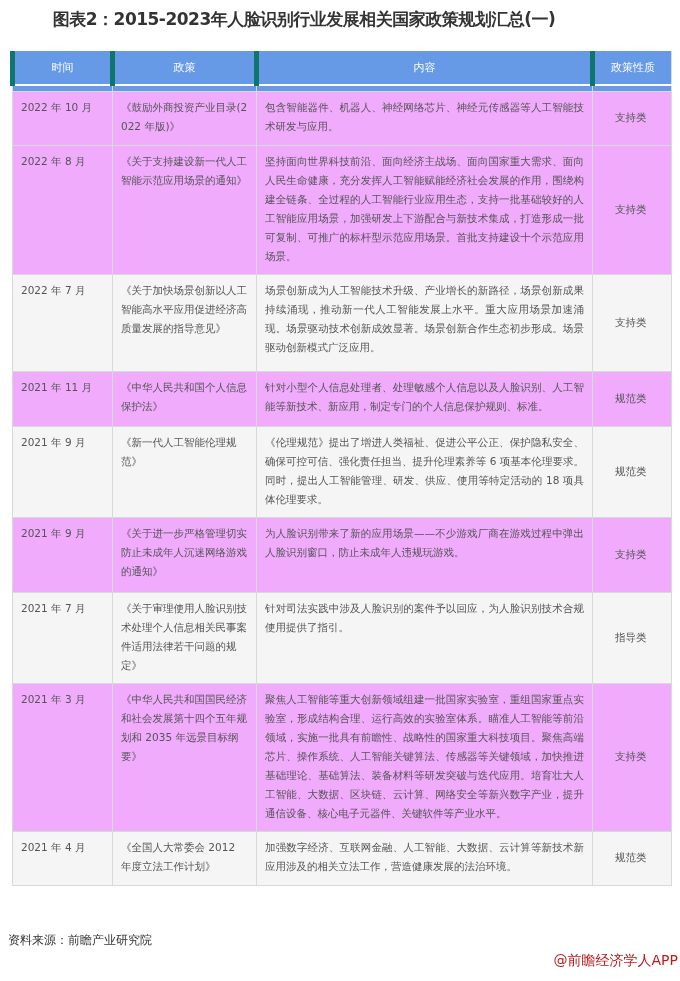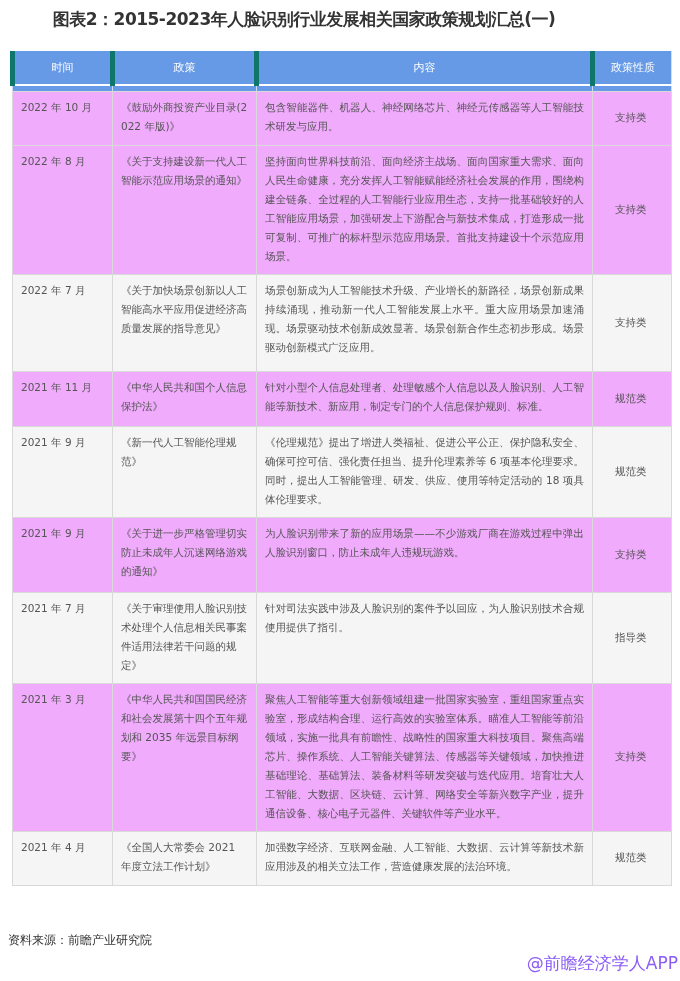--- a/index.html
+++ b/index.html
@@ -37,21 +37,21 @@
   }
   .table td.col-date { padding-left: 8px; }
   .table td.col-nature { vertical-align: middle; padding-left: 22px; }
   .table td.col-content { text-align: justify; }
   .table tr.odd td { background: #f0abfc; }
   .table tr.even td { background: #f5f5f5; }
   .footer-left {
     position: absolute; left: 8px; top: 932px; font-size: 12px; color: #333333;
   }
   .footer-right {
-    position: absolute; right: 2px; top: 952px; font-size: 17px; color: #8b5cf6;
+    position: absolute; right: 2px; top: 952px; font-size: 14px; color: #b91c1c;
   }
 </style>
 </head>
 <body>
 
 <div class="title">图表2：2015-2023年人脸识别行业发展相关国家政策规划汇总(一)</div>
 
 <table class="table">
   <colgroup>
     <col class="c1">
@@ -117,21 +117,21 @@
       <td class="col-nature">指导类</td>
     </tr>
     <tr class="odd" style="height:140px">
       <td class="col-date">2021 年 3 月</td>
       <td class="col-policy">《中华人民共和国国民经济和社会发展第十四个五年规划和 2035 年远景目标纲要》</td>
       <td class="col-content">聚焦人工智能等重大创新领域组建一批国家实验室，重组国家重点实验室，形成结构合理、运行高效的实验室体系。瞄准人工智能等前沿领域，实施一批具有前瞻性、战略性的国家重大科技项目。聚焦高端芯片、操作系统、人工智能关键算法、传感器等关键领域，加快推进基础理论、基础算法、装备材料等研发突破与迭代应用。培育壮大人工智能、大数据、区块链、云计算、网络安全等新兴数字产业，提升通信设备、核心电子元器件、关键软件等产业水平。</td>
       <td class="col-nature">支持类</td>
     </tr>
     <tr class="even" style="height:54px">
       <td class="col-date">2021 年 4 月</td>
-      <td class="col-policy">《全国人大常委会 2021 年度立法工作计划》</td>
+      <td class="col-policy">《全国人大常委会 2012 年度立法工作计划》</td>
       <td class="col-content">加强数字经济、互联网金融、人工智能、大数据、云计算等新技术新应用涉及的相关立法工作，营造健康发展的法治环境。</td>
       <td class="col-nature">规范类</td>
     </tr>
   </tbody>
 </table>
 
 <div class="footer-left">资料来源：前瞻产业研究院</div>
 <div class="footer-right">@前瞻经济学人APP</div>
 
 </body></html>

